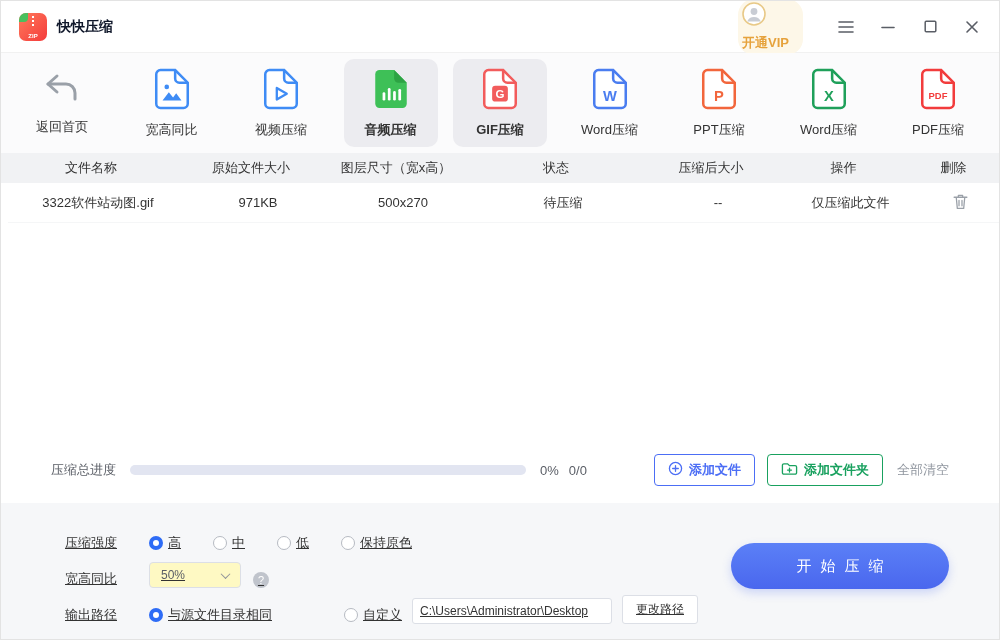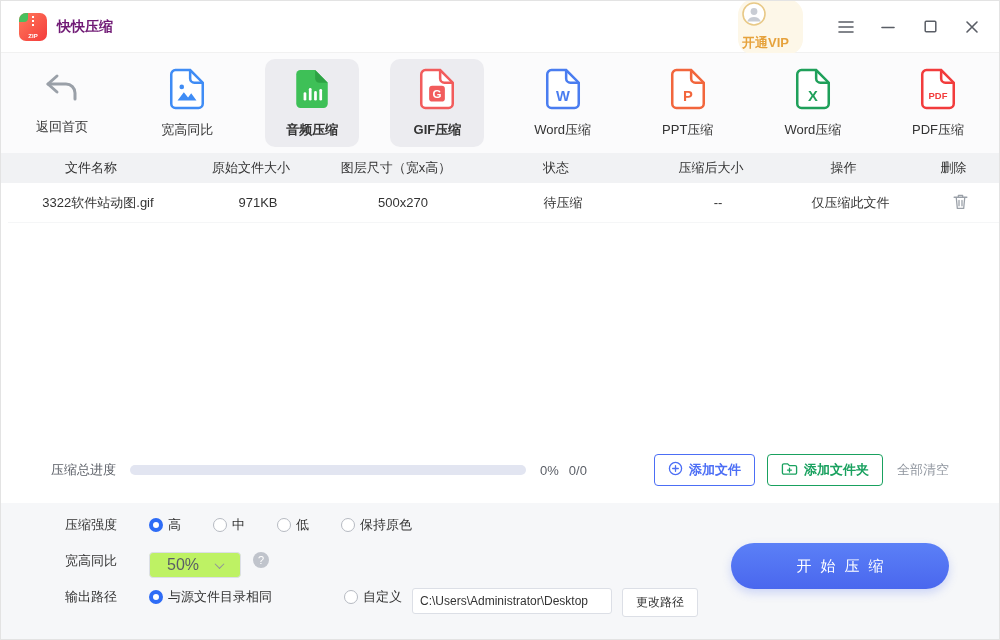--- a/index.html
+++ b/index.html
@@ -6,21 +6,21 @@
   html,body { width:1000px; height:640px; }
   body { font-family:"Liberation Sans","DejaVu Sans",sans-serif; background:#fff; color:#333; }
   .window { width:1000px; height:640px; border:1px solid #e3e3e3; display:flex; flex-direction:column; background:#fff; overflow:hidden; }
 
   
   .titlebar { height:52px; flex:0 0 52px; display:flex; align-items:center; padding:0 18px; background:#fff; border-bottom:1px solid #f1f1f1; }
   .logo { width:28px; height:28px; border-radius:7px; background:linear-gradient(135deg,#ff7a5c,#f43b3b); position:relative; margin-right:10px; overflow:hidden; }
   .logo .corner { position:absolute; top:-3px; left:-3px; width:12px; height:12px; background:#49c05e; border-radius:4px; }
   .logo .zipper { position:absolute; top:3px; left:13px; width:2px; height:12px; background:repeating-linear-gradient(#fff 0 2px, transparent 2px 4px); }
   .logo .zip-text { position:absolute; bottom:2px; left:0; right:0; text-align:center; font-size:6px; font-weight:bold; color:#fff; }
-  .app-title { font-size:14px; font-weight:bold; color:#701a75;text-align:right; }
+  .app-title { font-size:14px; font-weight:bold; color:#0f172a;text-align:right; }
   .titlebar .spacer { flex:1; }
   .vip { display:flex; align-items:flex-start; gap:4px; background:#fdf7e8; border-radius:16px; padding:3px 14px 3px 4px; cursor:pointer;flex-direction:column; }
   .vip-label { color:#e6a23c; font-size:13px; font-weight:bold; }
   .win-controls { display:flex; align-items:center; gap:24px; margin-left:34px; }
   .win-btn { width:18px; height:18px; display:flex; align-items:center; justify-content:center; cursor:pointer; }
 
   
   .toolbar { height:100px; flex:0 0 100px; display:flex; align-items:center; justify-content:space-between; padding:0 14px; background:#fbfbfc; }
   .tool-item { width:94px; height:88px; display:flex; flex-direction:column; align-items:center; justify-content:center; gap:7px; border-radius:10px; cursor:pointer; }
   .tool-item.active { background:#ececf0; }
@@ -46,26 +46,26 @@
   .progress-pct { font-size:13px; color:#5a5e66; margin-left:14px; }
   .progress-count { font-size:13px; color:#5a5e66; margin-left:10px; }
   .progress-actions { margin-left:auto; display:flex; align-items:center; gap:12px; }
   .btn-outline { display:flex; align-items:center; gap:6px; padding:6px 13px; border-radius:4px; background:#fff; font-size:13px; cursor:pointer;font-weight:bold; }
   .btn-file { border:1px solid #4c6ef5; color:#4c6ef5; }
   .btn-folder { border:1px solid #19a15f; color:#19a15f; }
   .btn-clear { font-size:13px; color:#8f959e; cursor:pointer; margin-left:2px; white-space:nowrap; }
 
   
   .settings { flex:0 0 136px; background:#f6f7f9; padding:13px 0 0 64px; position:relative; }
-  .set-row { display:flex; align-items:flex-start; height:36px; }
+  .set-row { display:flex; align-items:flex-end; height:36px;text-decoration:underline; }
   .set-label { width:62px; font-size:13px; color:#333; font-weight:500; margin-right:22px; white-space:nowrap; }
   .radio-opt { display:flex; align-items:center; gap:5px; margin-right:32px; font-size:13px; color:#333; cursor:pointer; white-space:nowrap; }
   .radio { width:14px; height:14px; border-radius:50%; border:1px solid #b6bac2; background:#fff; flex:0 0 14px; }
   .radio.checked { border:4px solid #2e6cf6; }
-  .select-box { width:92px; height:26px; display:flex; align-items:center; justify-content:space-between; padding:0 17px; background:#bef264; border:1px solid #dcdfe6; border-radius:4px; font-size:16px; color:#5a5e66; cursor:pointer; }
+  .select-box { width:92px; height:26px; display:flex; align-items:center; justify-content:space-between; padding:0 11px; background:#fef9c3; border:1px solid #dcdfe6; border-radius:4px; font-size:12px; color:#5a5e66; cursor:pointer; }
   .chevron { width:7px; height:7px; border-right:1.5px solid #909399; border-bottom:1.5px solid #909399; transform:rotate(45deg) translate(-1px,-1px); }
   .help-icon { width:16px; height:16px; border-radius:50%; background:#c0c4cc; color:#fff; font-size:11px; display:flex; align-items:center; justify-content:center; margin-left:12px; cursor:pointer; }
   .path-input { width:200px; height:26px; border:1px solid #dcdfe6; border-radius:3px; background:#fff; font-size:12px; color:#333; padding:0 7px; font-family:"Liberation Sans","DejaVu Sans",sans-serif; }
   .btn-path { margin-left:10px; padding:5px 13px; background:#fff; border:1px solid #dcdfe6; border-radius:3px; font-size:12px; color:#333; cursor:pointer; white-space:nowrap; }
   .custom-gap { margin-left:40px; margin-right:10px; }
   .start-btn { position:absolute; right:50px; top:40px; width:218px; height:46px; border-radius:23px; background:linear-gradient(180deg,#5b80f7,#4a67ee); color:#fff; font-size:15px; letter-spacing:9px; padding-left:9px; display:flex; align-items:center; justify-content:center; cursor:pointer; box-shadow:0 4px 10px rgba(80,110,240,.25); }
 </style>
 </head>
 <body>
 
@@ -130,20 +130,30 @@
         <svg width="36" height="42" viewBox="0 0 34 40">
           <path d="M6 2 H20 L32 14 V34 a4 4 0 0 1 -4 4 H6 a4 4 0 0 1 -4 -4 V6 a4 4 0 0 1 4 -4 Z" fill="#fff" stroke="#3f8cf5" stroke-width="2.4"></path>
           <path d="M20 2 V10 a4 4 0 0 0 4 4 H32" fill="none" stroke="#3f8cf5" stroke-width="2.4"></path>
           <circle cx="12" cy="18" r="2.2" fill="#3f8cf5"></circle>
           <path d="M8 31 L14 23 L18 28 L21 24 L26 31 Z" fill="#3f8cf5"></path>
         </svg>
       </span>
       <span class="tool-label">宽高同比</span>
     </div>
 
+    <div class="tool-item">
+      <span>
+        <svg width="36" height="42" viewBox="0 0 34 40">
+          <path d="M6 2 H20 L32 14 V34 a4 4 0 0 1 -4 4 H6 a4 4 0 0 1 -4 -4 V6 a4 4 0 0 1 4 -4 Z" fill="#fff" stroke="#3f8cf5" stroke-width="2.4"></path>
+          <path d="M20 2 V10 a4 4 0 0 0 4 4 H32" fill="none" stroke="#3f8cf5" stroke-width="2.4"></path>
+          <path d="M13 19 L22.5 24.5 L13 30 Z" fill="none" stroke="#3f8cf5" stroke-width="2.2" stroke-linejoin="round"></path>
+        </svg>
+      </span>
+      <span class="tool-label">视频压缩</span>
+    </div>
 
     <div class="tool-item active">
       <span>
         <svg width="36" height="42" viewBox="0 0 34 40">
           <path d="M6 2 H20 L32 14 V34 a4 4 0 0 1 -4 4 H6 a4 4 0 0 1 -4 -4 V6 a4 4 0 0 1 4 -4 Z" fill="#3ec057"></path>
           <path d="M20 2 L32 14 H24 a4 4 0 0 1 -4 -4 Z" fill="#2da344"></path>
           <rect x="9" y="23" width="2.6" height="8" rx="1.3" fill="#fff"></rect>
           <rect x="14" y="19" width="2.6" height="12" rx="1.3" fill="#fff"></rect>
           <rect x="19" y="22" width="2.6" height="9" rx="1.3" fill="#fff"></rect>
           <rect x="24" y="20" width="2.6" height="11" rx="1.3" fill="#fff"></rect>

